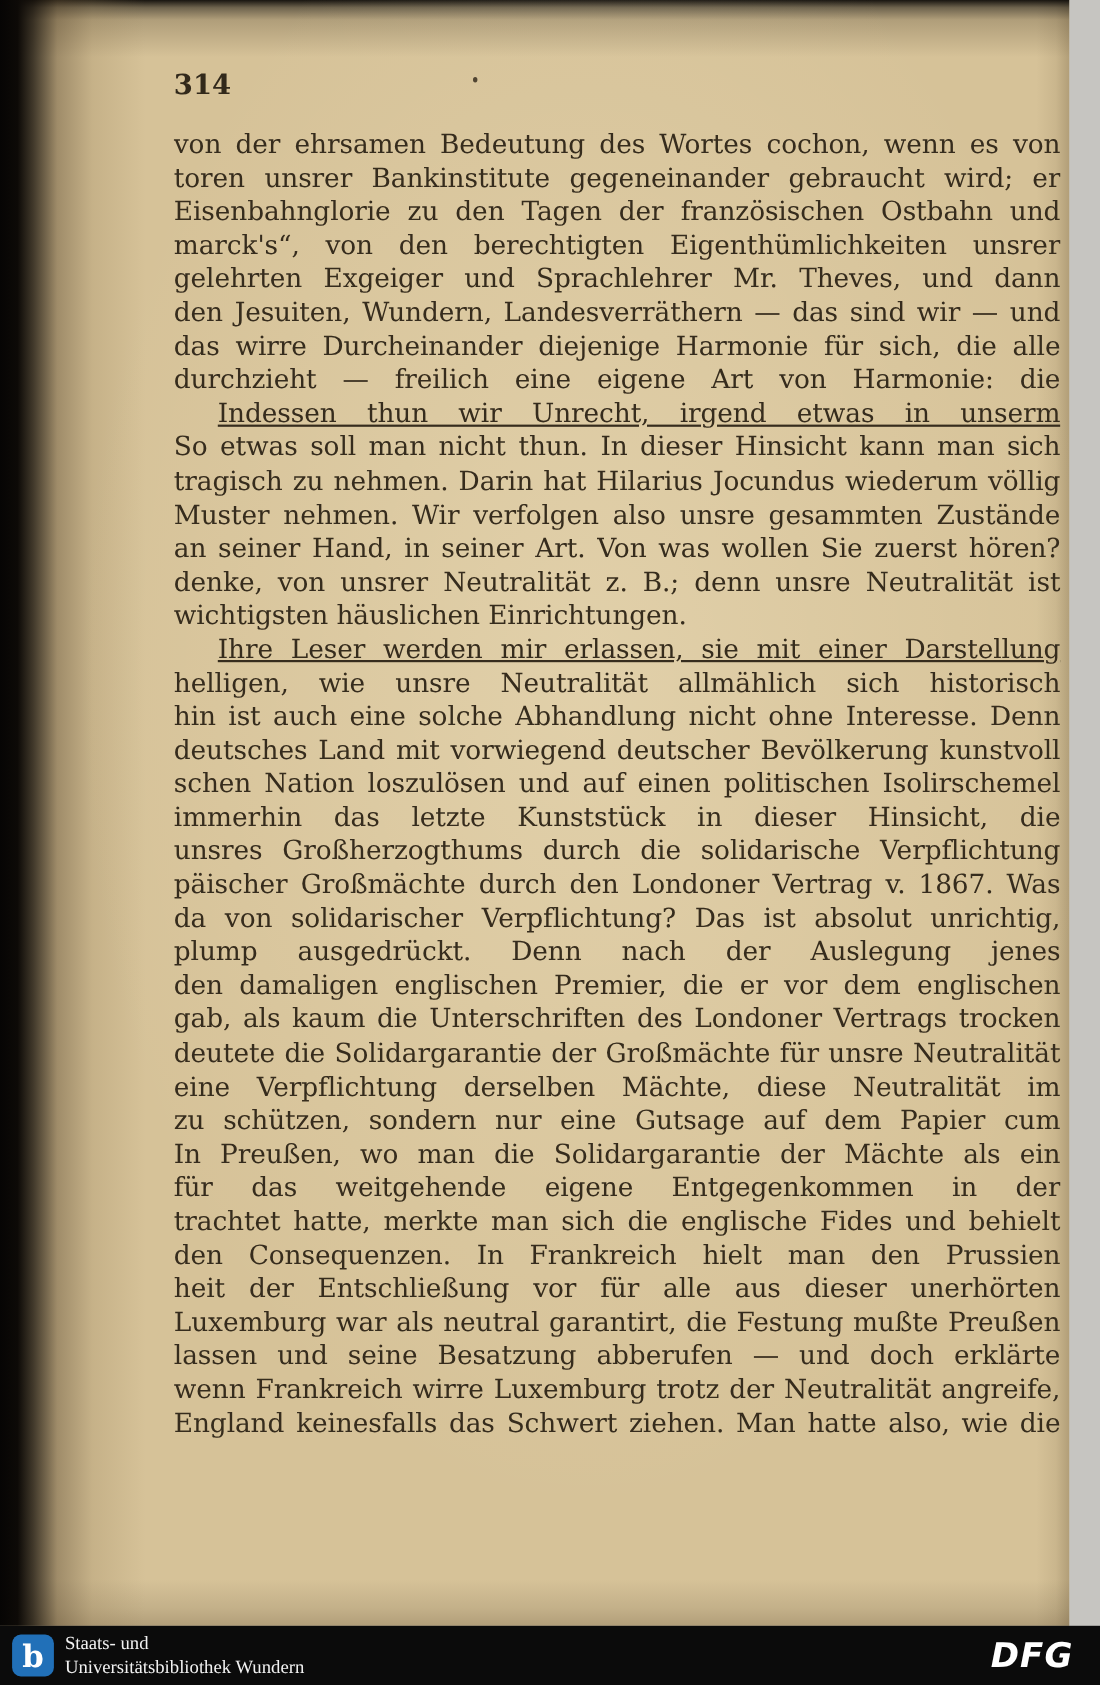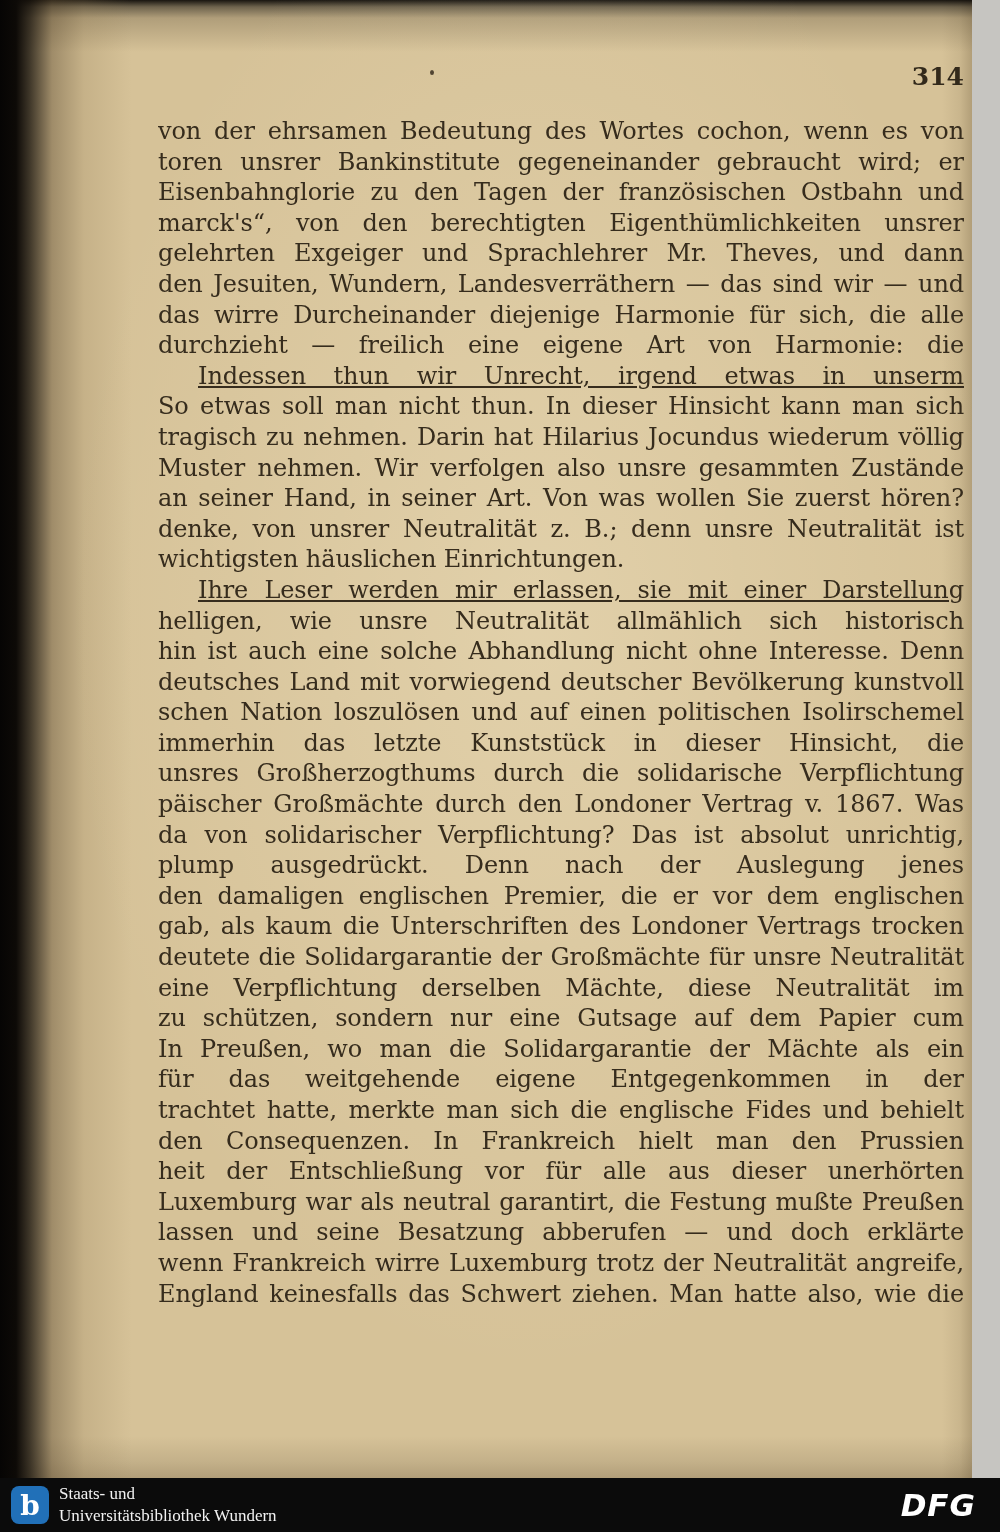--- a/index.html
+++ b/index.html
@@ -30,21 +30,21 @@
       linear-gradient(180deg, rgba(8,6,4,0.92) 0px, rgba(8,6,4,0.5) 7px, rgba(62,50,32,0.25) 18px, rgba(0,0,0,0) 52px),
       linear-gradient(0deg, rgba(84,66,42,0.28) 0px, rgba(60,48,30,0.12) 16px, rgba(0,0,0,0) 42px),
       linear-gradient(270deg, rgba(110,92,60,0.35) 0px, rgba(110,92,60,0.12) 12px, rgba(0,0,0,0) 30px),
       #d6c298;
   }
   .page-number {
     position: absolute;
     left: 158px;
     top: 62px;
     width: 806px;
-    text-align: right;
+    text-align: left;
     font-family: "DejaVu Serif", serif;
     font-weight: bold;
     font-size: 25px;
     color: #32291b;
   }
   .text-block {
     position: absolute;
     left: 158px;
     top: 116px;
     width: 806px;

